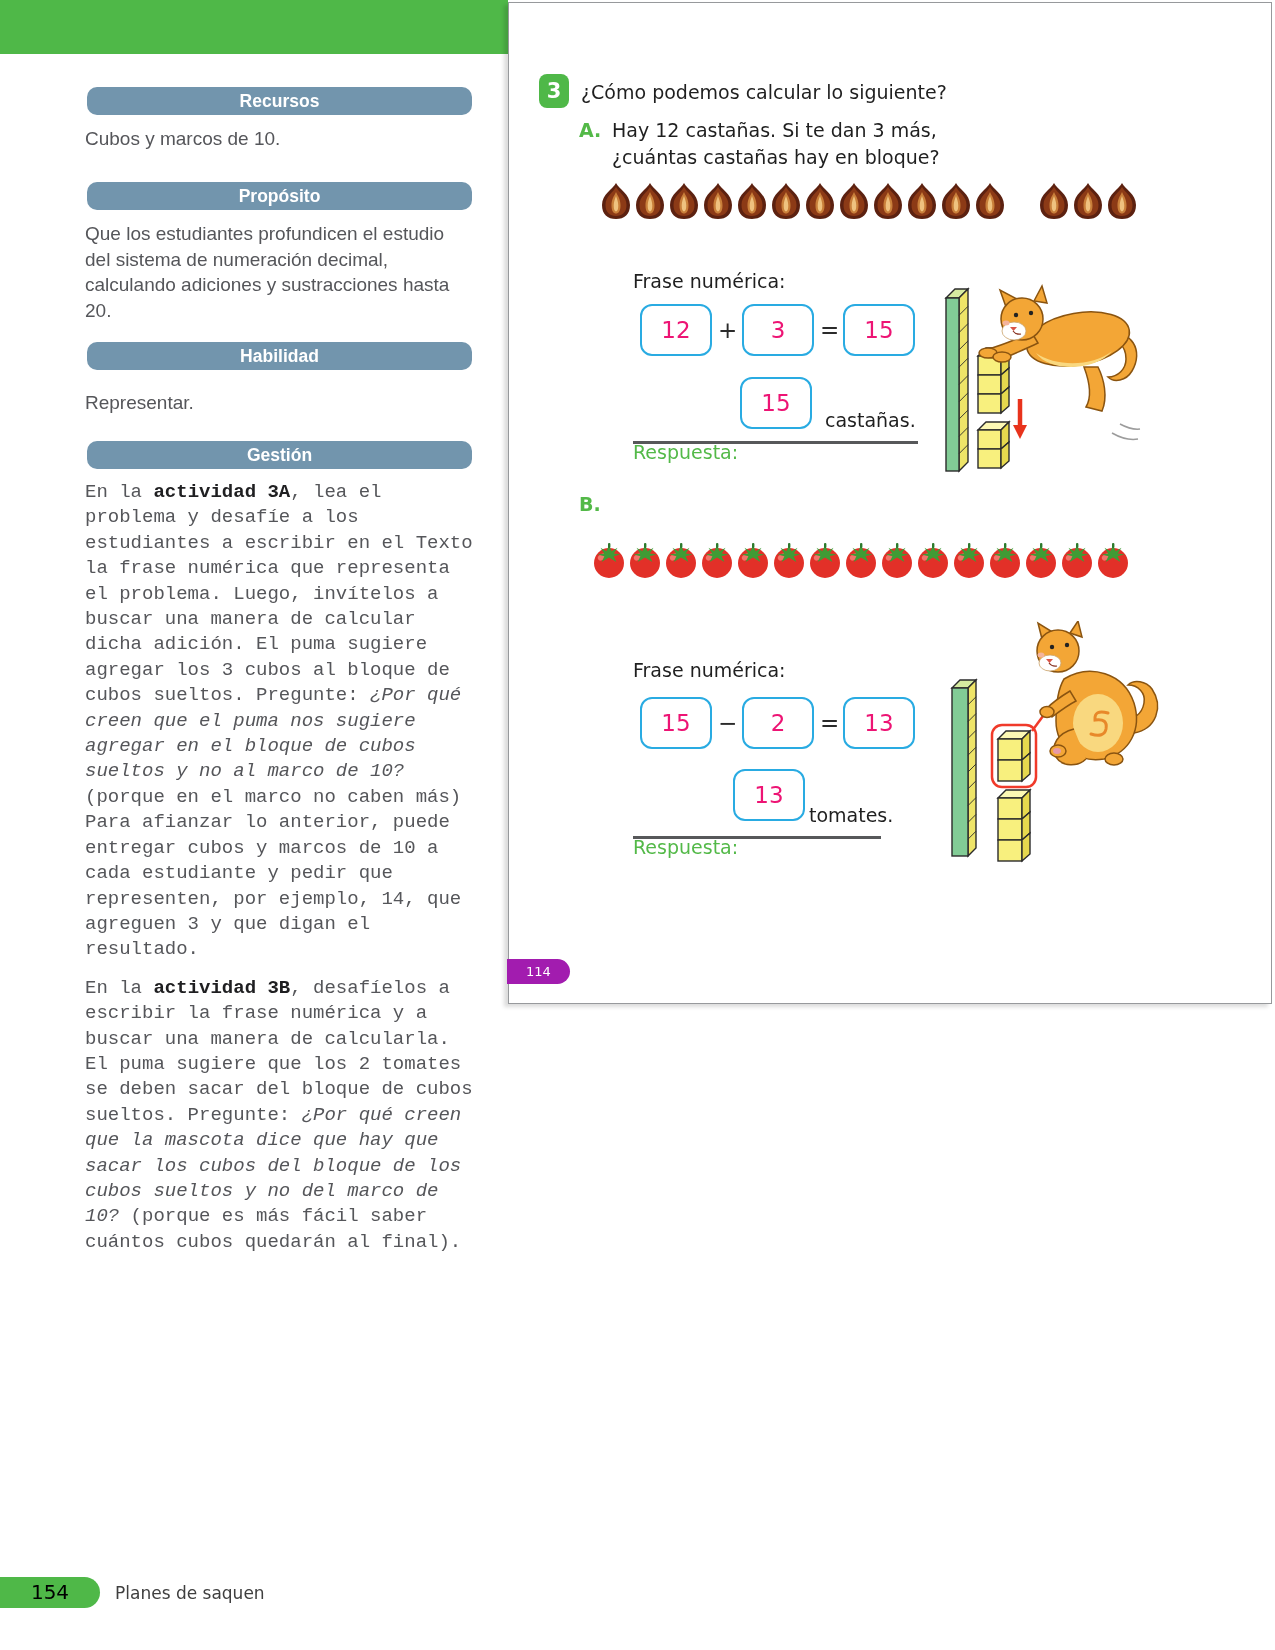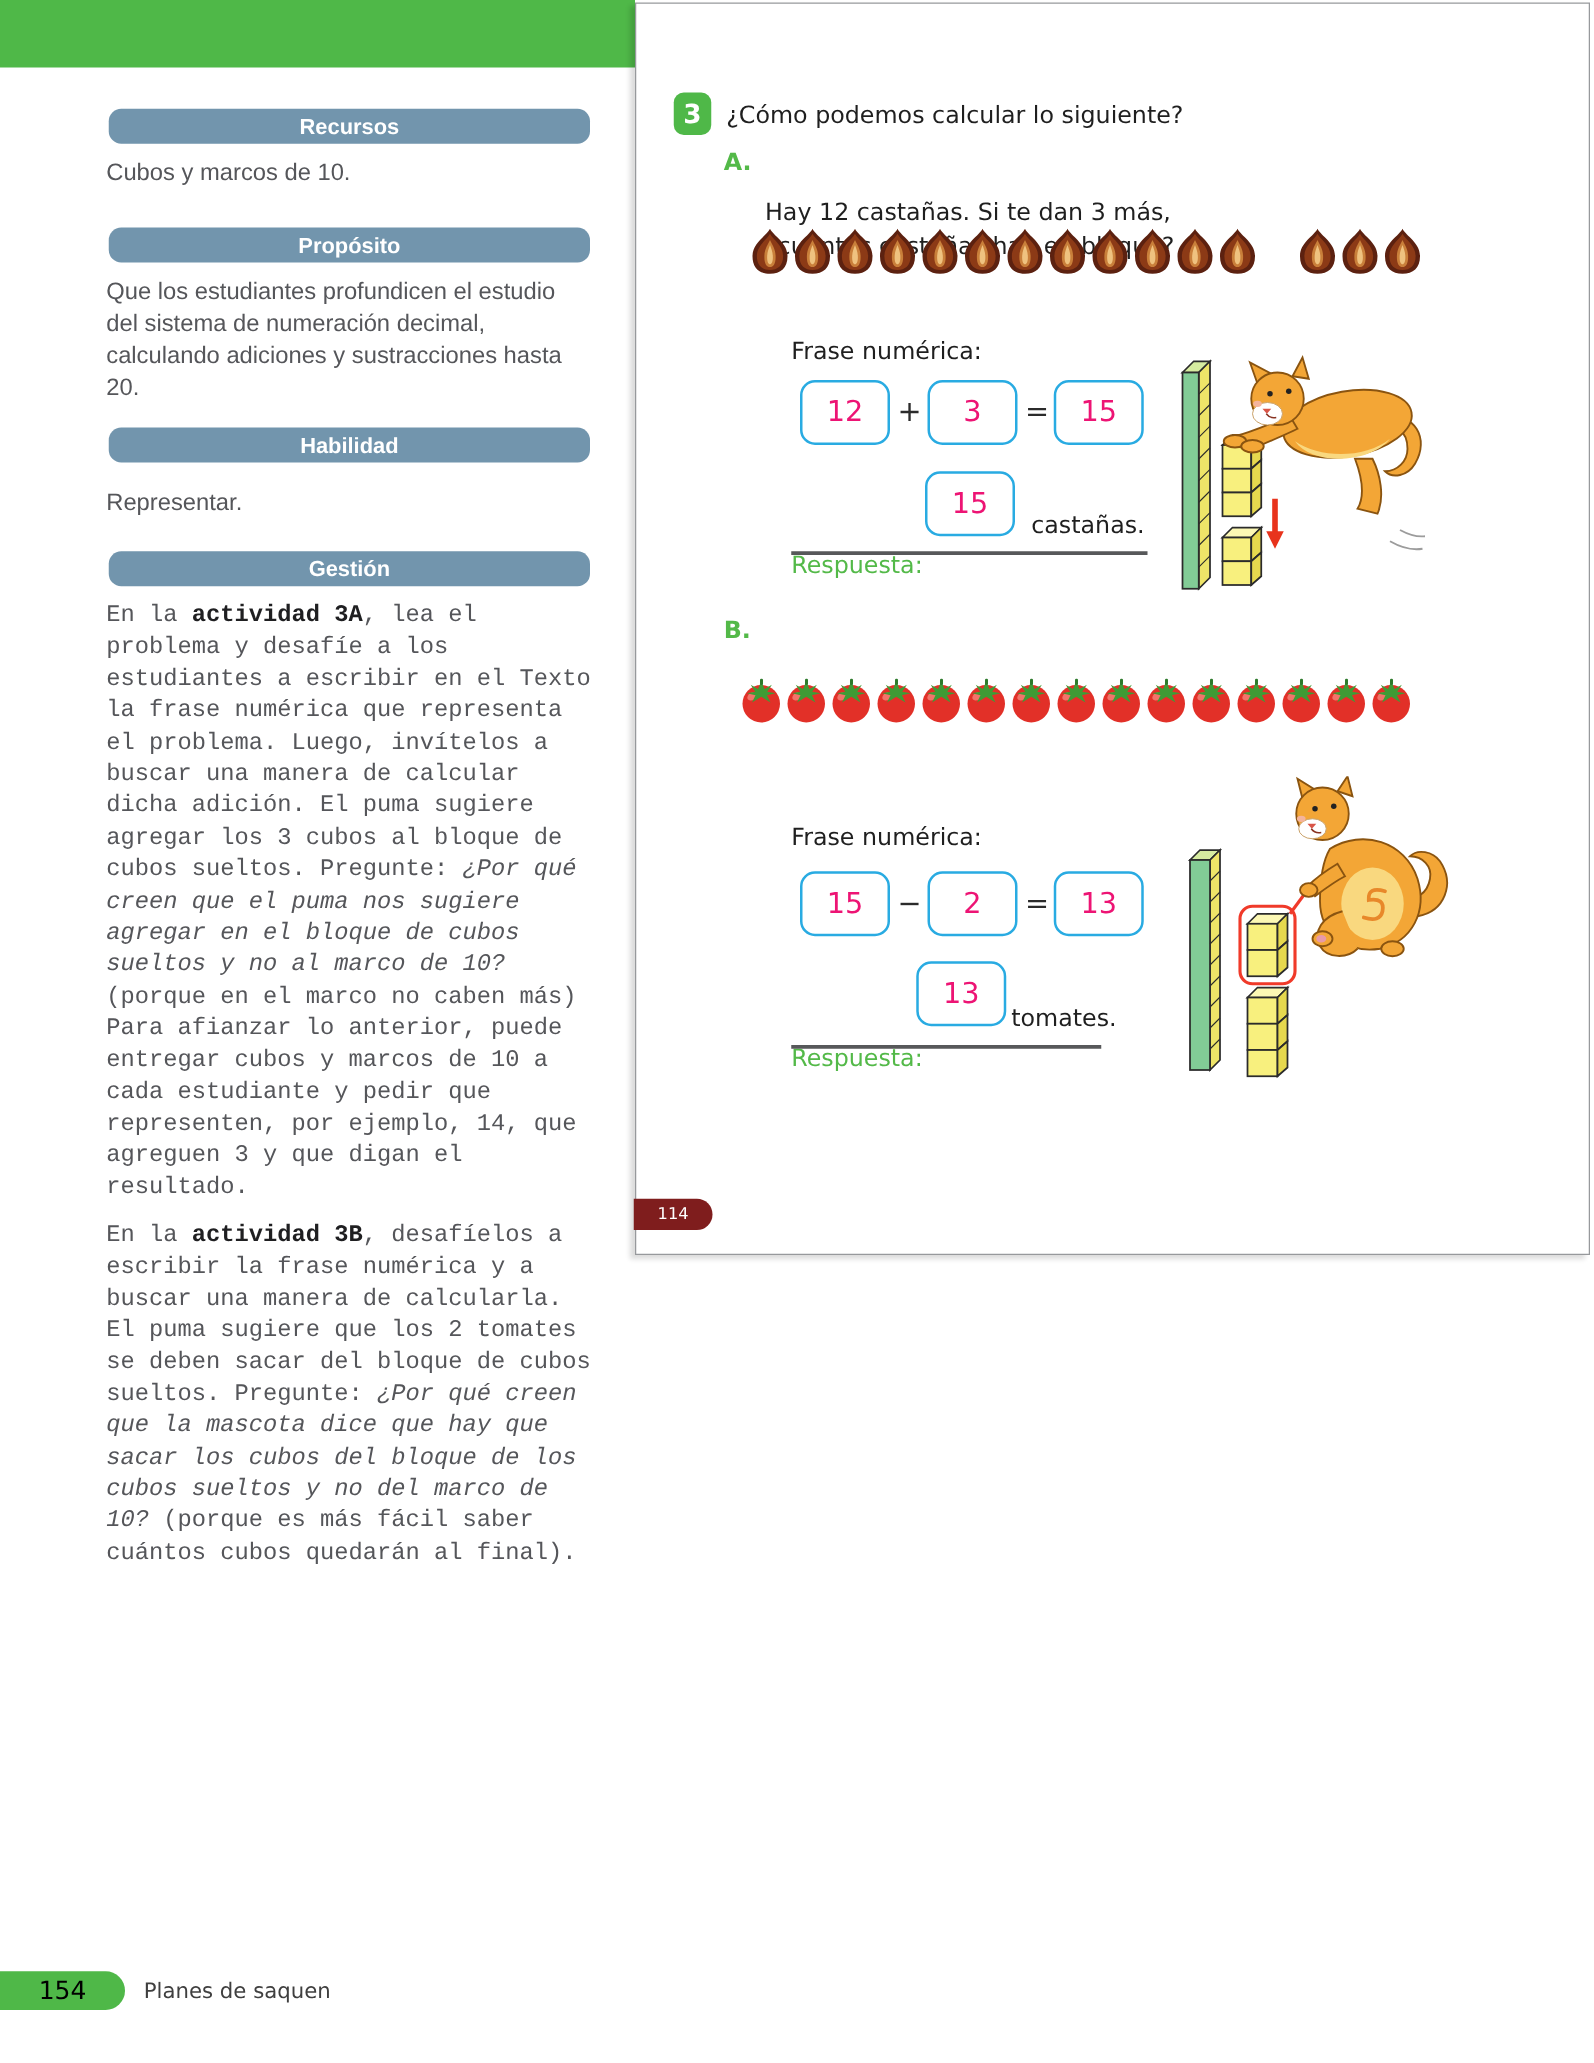--- a/index.html
+++ b/index.html
@@ -20,35 +20,35 @@
   .gestion i{font-style:italic;}
 
   
   .book-page{position:absolute;left:508px;top:2px;width:762px;height:1000px;background:#fff;
              border:1.5px solid #97999c;box-shadow:-4px 3px 4px rgba(0,0,0,0.14);
              font-family:"DejaVu Sans",sans-serif;color:#222;}
   .q-badge{position:absolute;left:30px;top:71px;width:30px;height:34px;background:#4fb848;border-radius:8px;
            color:#fff;font-weight:bold;font-size:21px;text-align:center;line-height:34px;}
   .q-text{position:absolute;left:72px;top:78px;font-size:19px;color:#1f1f1f;}
   .act-label{position:absolute;font-size:19px;font-weight:bold;color:#53b948;}
-  .act-line{position:absolute;font-size:19px;color:#1f1f1f;white-space:nowrap;margin-top:40px;}
+  .act-line{position:absolute;font-size:19px;color:#1f1f1f;white-space:nowrap;}
   .fruit-row{position:absolute;display:flex;align-items:flex-end;}
   .fruit-group{display:flex;}
   .fruit{display:block;line-height:0;}
   .fruit-gap{width:30px;}
   .frase{position:absolute;font-size:19px;color:#1f1f1f;}
   .eq-box{position:absolute;width:72px;height:52px;border:2.5px solid #29abe2;border-radius:12px;
           box-sizing:border-box;display:flex;align-items:center;justify-content:center;
           font-size:23px;color:#ed1474;}
   .eq-op{position:absolute;font-size:23px;color:#2b2b2b;}
   .resp-label{position:absolute;font-size:19px;color:#53b948;margin-top:32px;}
   .resp-unit{position:absolute;font-size:19px;color:#1f1f1f;}
   .underline{position:absolute;height:2.5px;background:#57585a;}
   .illus{position:absolute;line-height:0;}
-  .page-tab{position:absolute;left:-2px;top:956px;width:63px;height:25px;background:#7f1d1d;
+  .page-tab{position:absolute;left:-2px;top:956px;width:63px;height:25px;background:#a21caf;
             border-radius:0 13px 13px 0;color:#fff;font-size:13px;text-align:center;line-height:25px;}
 
   
   .footer-pill{position:absolute;left:0;top:1577px;width:100px;height:31px;background:#4fb848;
                border-radius:0 16px 16px 0;color:#000000;font-size:20px;text-align:center;line-height:31px;
                font-family:"DejaVu Sans",sans-serif;}
   .footer-label{position:absolute;left:115px;top:1583px;font-size:17px;color:#3f3f3f;
                 font-family:"DejaVu Sans",sans-serif;}
 </style>
 </head>

